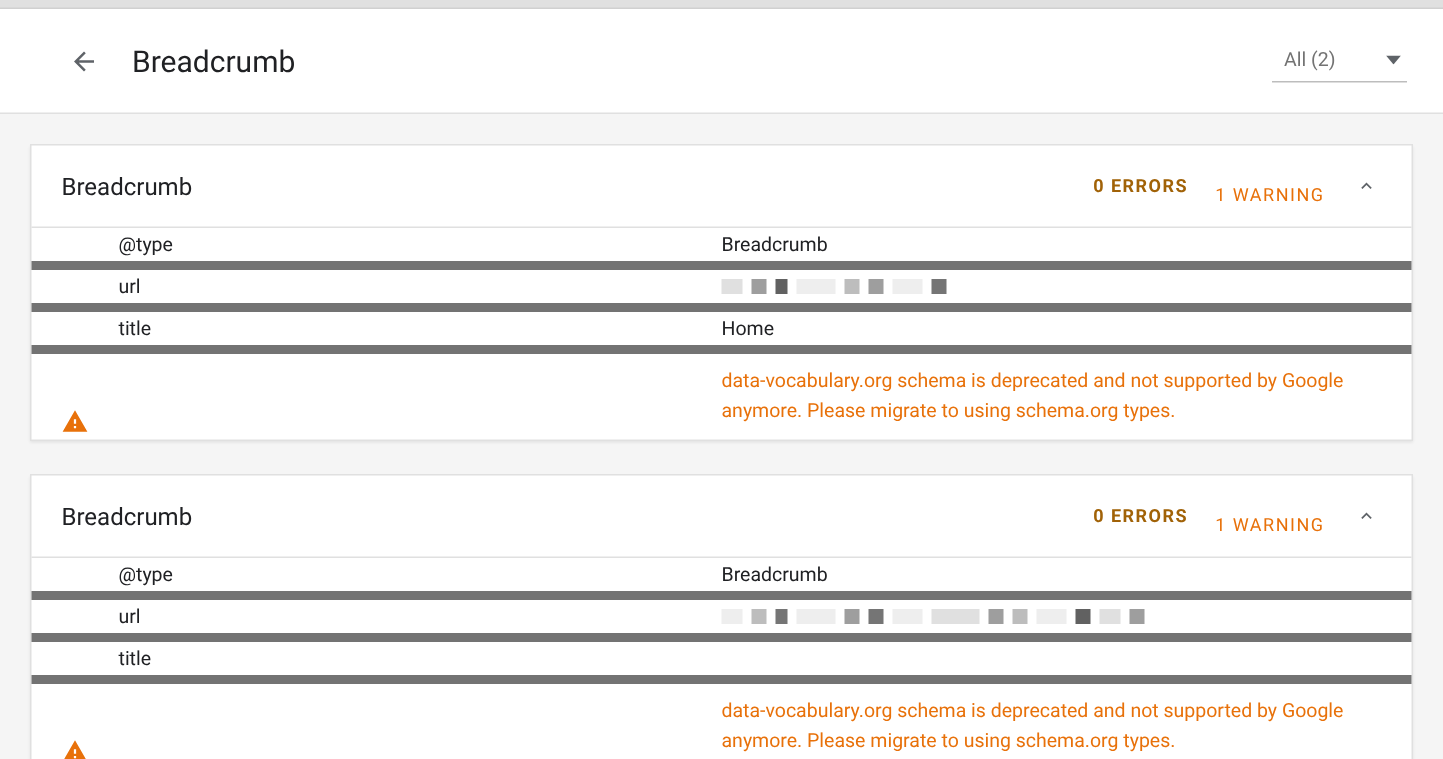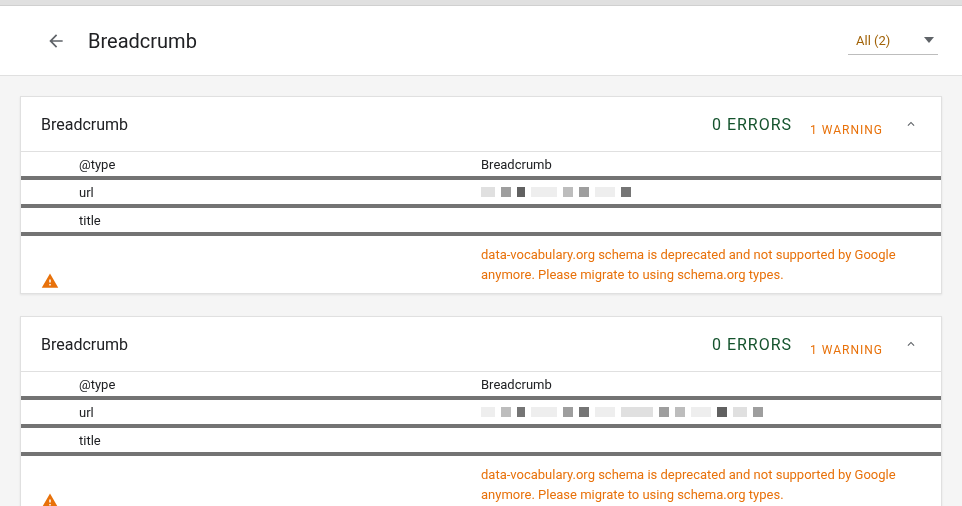--- a/index.html
+++ b/index.html
@@ -34,21 +34,21 @@
     font-size: 20px;
     font-weight: 400;
     color: #202124;
     flex: 1;
   }
   .filter {
     display: flex;
     align-items: center;
     gap: 20px;
     font-size: 13px;
-    color: #a16207;
+    color: #737373;
     border-bottom: 1px solid #bdbdbd;
     padding: 6px 4px 6px 8px;
     cursor: pointer;
     min-width: 90px;
     justify-content: space-between;
   }
   .content {
     padding: 20px;
   }
   .card {
@@ -62,41 +62,42 @@
     align-items: center;
     padding: 14px 20px;
     border-bottom: 1px solid #e0e0e0;
   }
   .card-title {
     font-size: 16px;
     font-weight: 400;
     flex: 1;
   }
   .errors {
-    font-size: 16px;
+    font-size: 12px;
     letter-spacing: 1px;
-    color: #14532d;
+    color: #a16207;
     margin-right: 18px;
+    font-weight: bold;
   }
   .warnings {
     font-size: 12px;
     letter-spacing: 1px;
     color: #e8710a;
     margin-right: 18px;
     margin-top: 12px;
   }
   .collapse-icon {
     color: #5f6368;
     cursor: pointer;
     width: 20px; height: 20px;
     display: flex; align-items: center; justify-content: center;
   }
   .row {
     display: flex;
-    border-bottom: 4px solid #737373;
+    border-bottom: 6px solid #737373;
     min-height: 28px;
     align-items: center;
     padding: 3px 0;
   }
   .row:last-child { border-bottom: none; align-items: flex-end; }
   .key {
     width: 50%;
     padding-left: 58px;
     font-size: 13px;
     color: #202124;
@@ -179,20 +180,21 @@
           <span class="blk" style="width:26px;background:#eeeeee"></span>
           <span class="blk" style="width:10px;background:#bdbdbd"></span>
           <span class="blk" style="width:10px;background:#9e9e9e"></span>
           <span class="blk" style="width:20px;background:#eeeeee"></span>
           <span class="blk" style="width:10px;background:#757575"></span>
         </div>
       </div>
     </div>
     <div class="row">
       <div class="key">title</div>
+      <div class="val">Home</div>
     </div>
     <div class="row warn-row">
       <div class="key">
         <span class="warn-icon">
           <svg width="18" height="18" viewBox="0 0 24 24">
               <path fill="currentColor" d="M1 21h22L12 2 1 21zm12-3h-2v-2h2v2zm0-4h-2v-4h2v4z"></path>
             </svg>
         </span>
       </div>
       <div class="val">data-vocabulary.org schema is deprecated and not supported by Google anymore. Please migrate to using schema.org types.</div>

